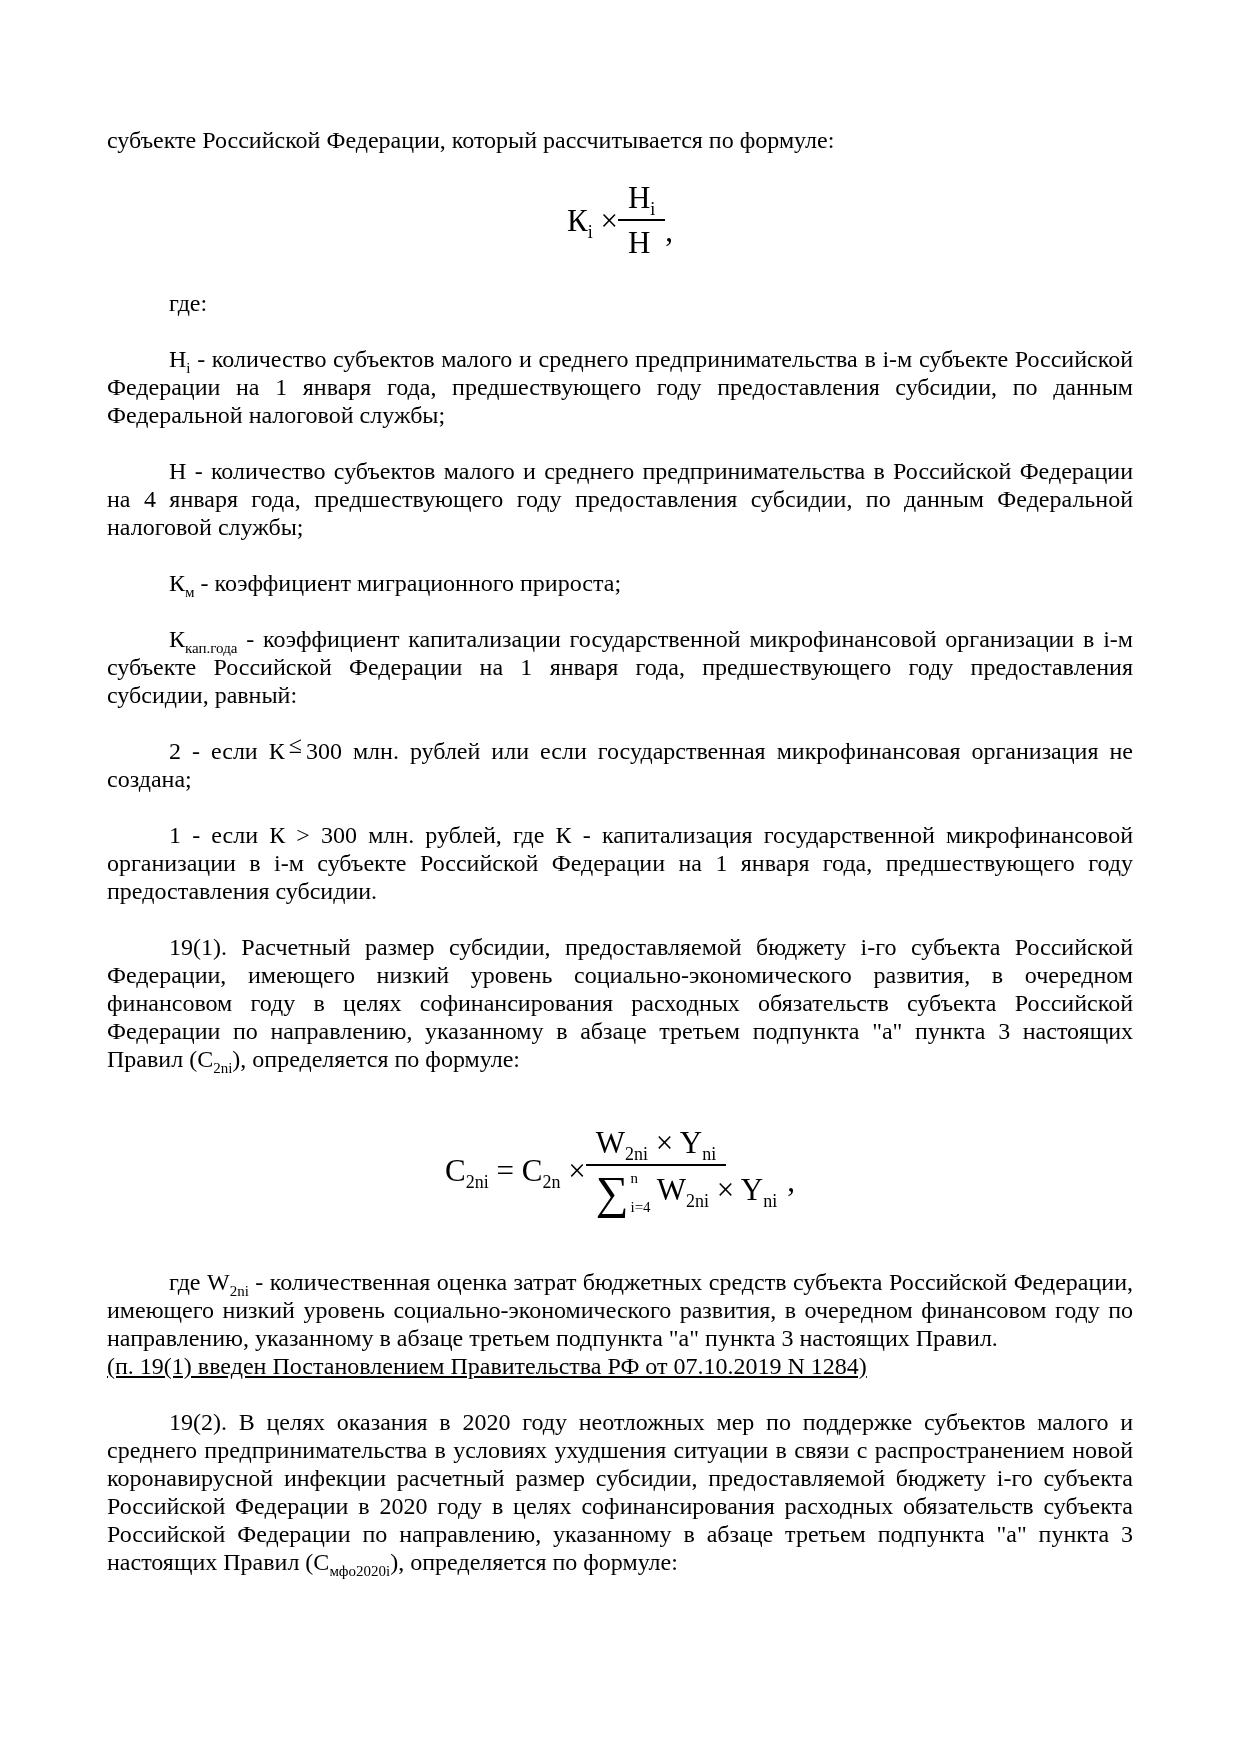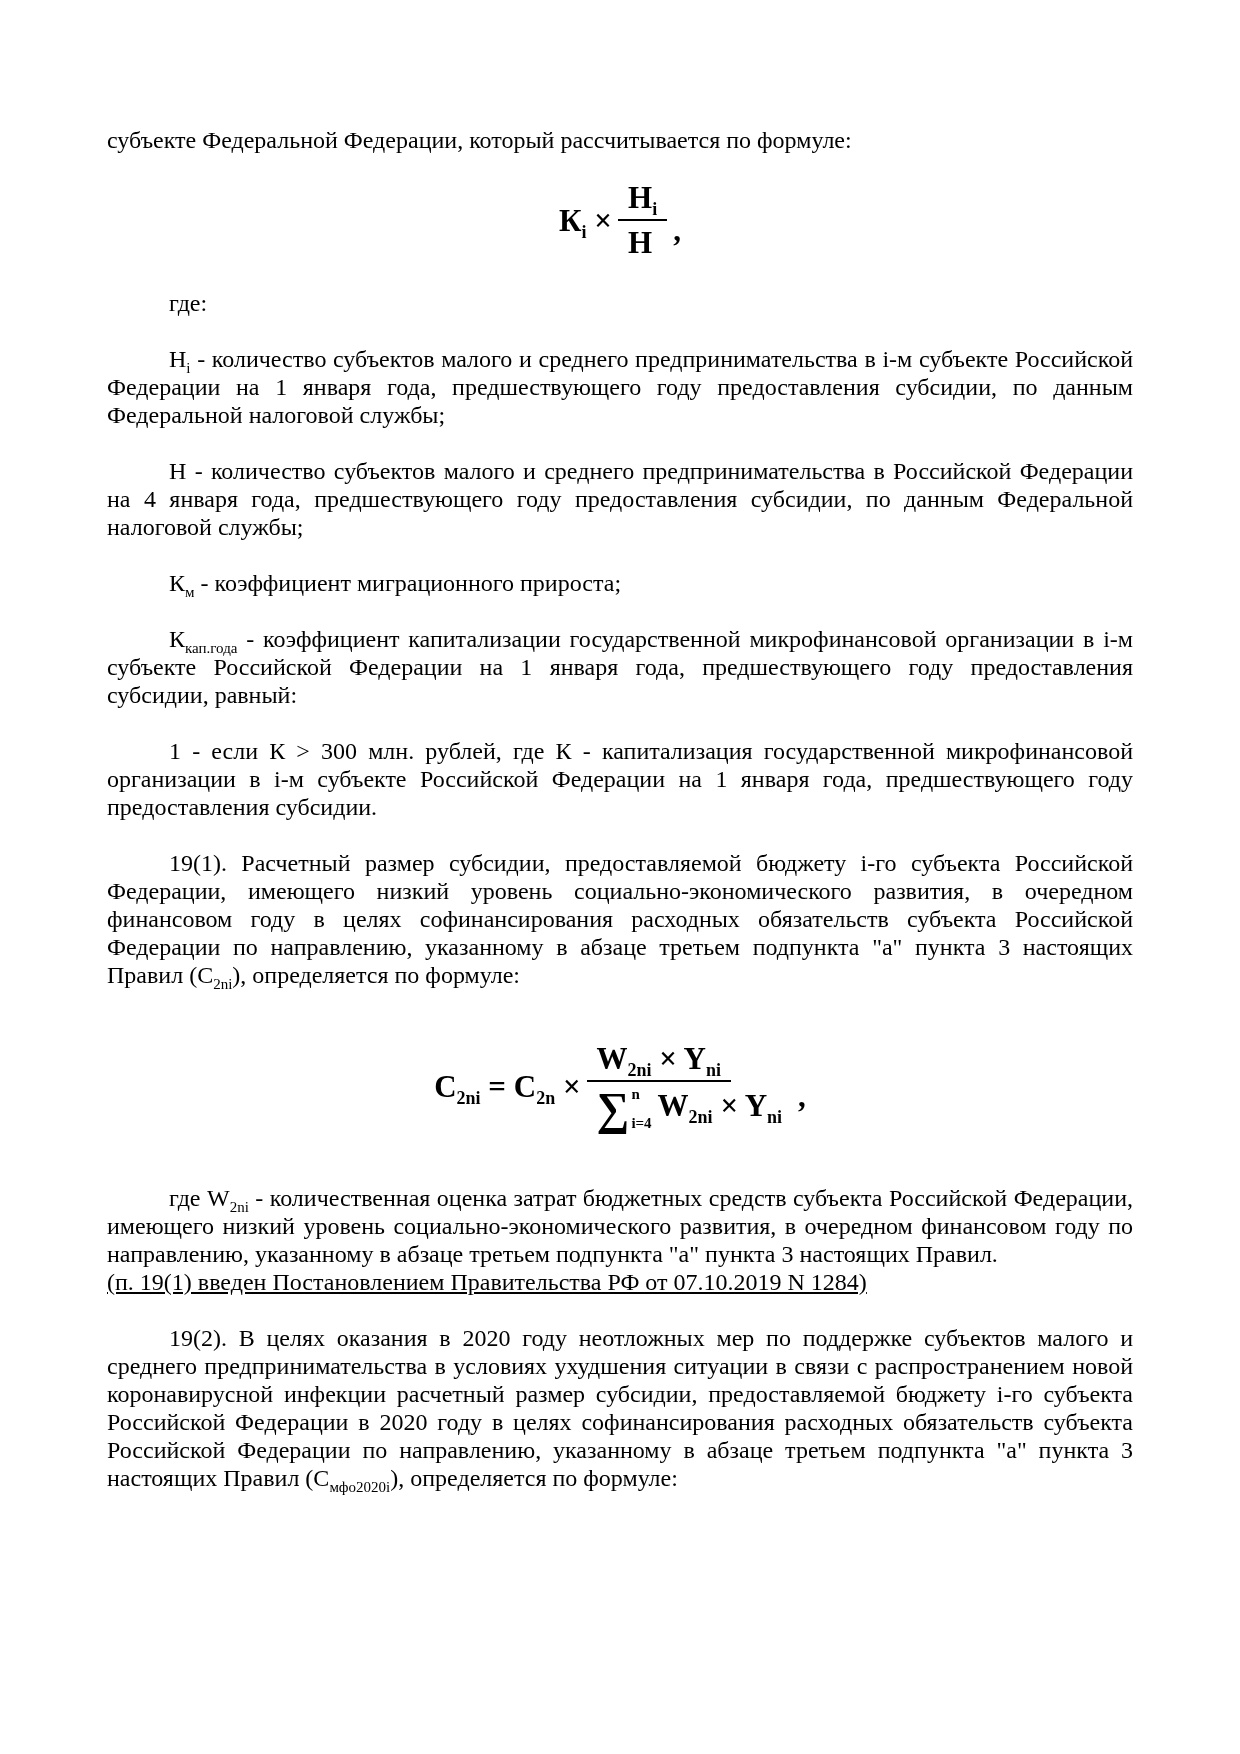--- a/index.html
+++ b/index.html
@@ -41,26 +41,25 @@
   .raised {
     position: relative;
     top: -6px;
     padding: 0 4px;
   }
   
   .formula {
     display: flex;
     justify-content: center;
     align-items: center;
-    gap: 6px;
+    gap: 0;
     font-size: 31px;
     line-height: 36px;
     text-align: center;
     text-indent: 0;
-    font-weight: bold;
   }
   .formula-1 { margin: 26px 0; }
   .formula-2 { margin: 52px 0; }
   .formula sub.sb {
     font-size: 18px;
     line-height: 0;
   }
   .frac {
     display: inline-flex;
     flex-direction: column;
@@ -102,41 +101,42 @@
     line-height: 1;
     margin-left: 2px;
     text-align: left;
   }
 </style>
 </head>
 <body>
 
 <div class="page">
 
-  <p class="para first">субъекте Федеральной Федерации, который рассчитывается по формуле:</p>
+  <p class="para first">субъекте Российской Федерации, который рассчитывается по формуле:</p>
 
   <div class="formula formula-1">
     <span class="lhs">К<sub class="sb">i</sub> ×</span>
     <span class="frac">
       <span class="num">H<sub class="sb">i</sub></span>
       <span class="den">H</span>
     </span>
     <span class="tail">,</span>
   </div>
 
   <p class="para">где:</p>
 
   <p class="para">H<sub class="sb">i</sub> - количество субъектов малого и среднего предпринимательства в i-м субъекте Российской Федерации на 1 января года, предшествующего году предоставления субсидии, по данным Федеральной налоговой службы;</p>
 
   <p class="para">Н - количество субъектов малого и среднего предпринимательства в Российской Федерации на 4 января года, предшествующего году предоставления субсидии, по данным Федеральной налоговой службы;</p>
 
   <p class="para">К<sub class="sb">м</sub> - коэффициент миграционного прироста;</p>
 
   <p class="para">К<sub class="sb">кап.года</sub> - коэффициент капитализации государственной микрофинансовой организации в i-м субъекте Российской Федерации на 1 января года, предшествующего году предоставления субсидии, равный:</p>
 
+  <p class="para">2 - если К<span class="raised">≤</span>300 млн. рублей или если государственная микрофинансовая организация не создана;</p>
 
   <p class="para">1 - если К &gt; 300 млн. рублей, где К - капитализация государственной микрофинансовой организации в i-м субъекте Российской Федерации на 1 января года, предшествующего году предоставления субсидии.</p>
 
   <p class="para">19(1). Расчетный размер субсидии, предоставляемой бюджету i-го субъекта Российской Федерации, имеющего низкий уровень социально-экономического развития, в очередном финансовом году в целях софинансирования расходных обязательств субъекта Российской Федерации по направлению, указанному в абзаце третьем подпункта "а" пункта 3 настоящих Правил (С<sub class="sb">2ni</sub>), определяется по формуле:</p>
 
   <div class="formula formula-2">
     <span class="lhs">C<sub class="sb">2ni</sub> = C<sub class="sb">2n</sub> ×</span>
     <span class="frac">
       <span class="num">W<sub class="sb">2ni</sub> × Y<sub class="sb">ni</sub></span>
       <span class="den"><span class="sig-wrap">

